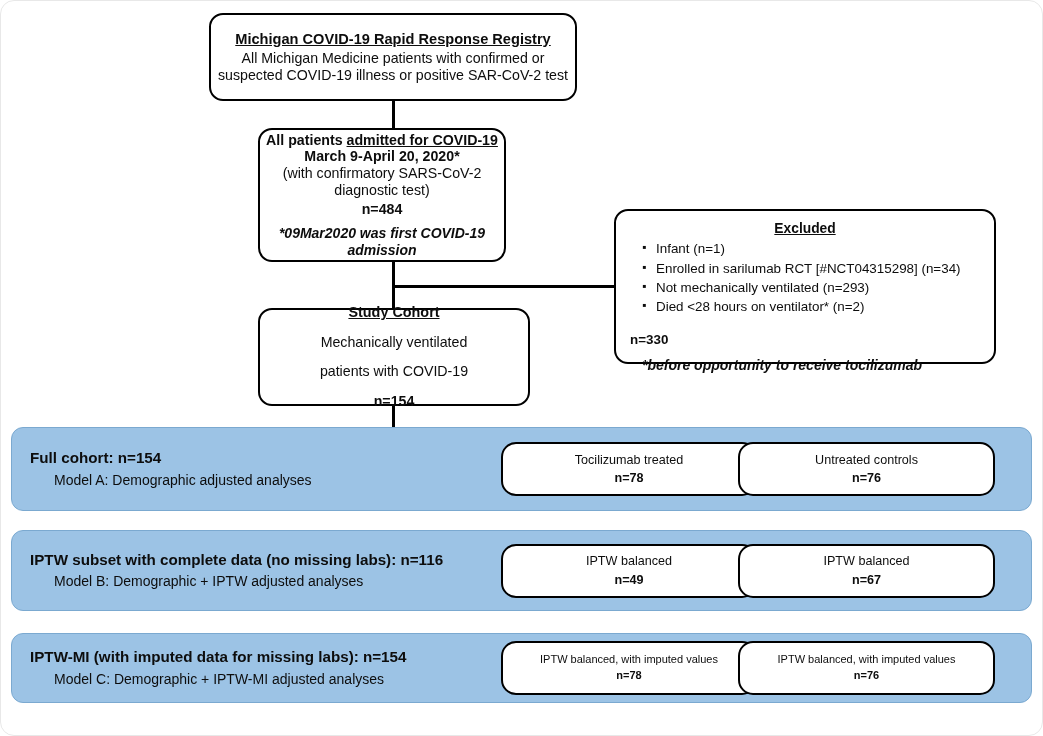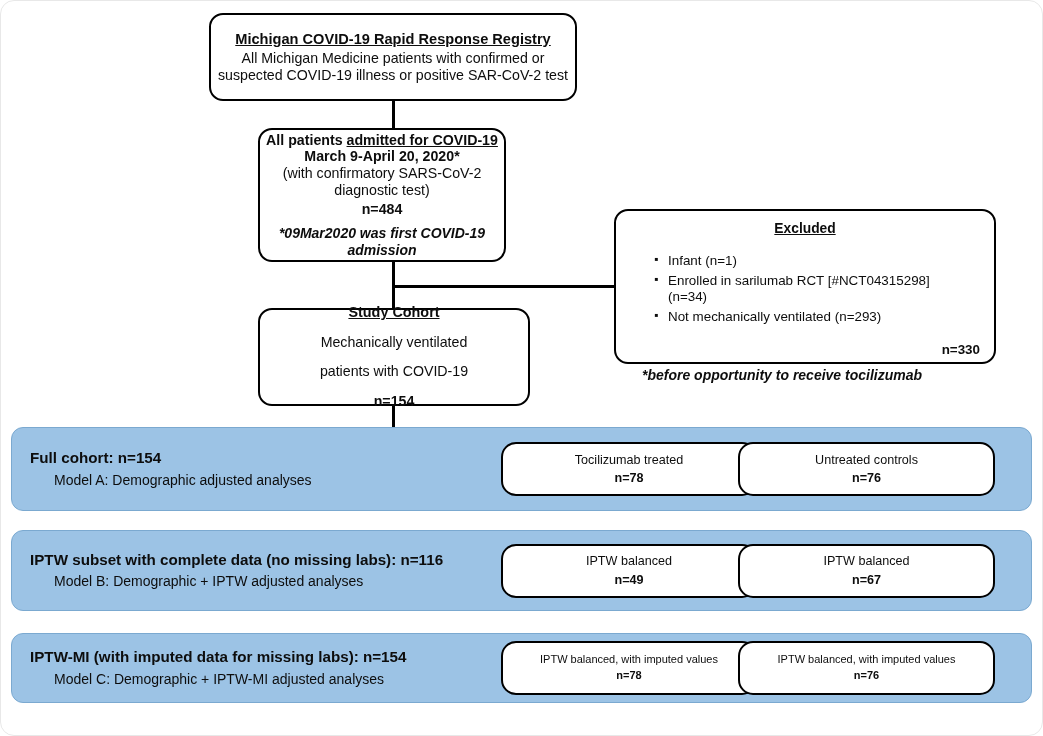--- a/index.html
+++ b/index.html
@@ -74,40 +74,40 @@
   }
   #box-excluded .ex-title {
     text-align: center;
     font-weight: bold;
     text-decoration: underline;
     font-size: 13.8px;
     margin-bottom: 4px;
   }
   #box-excluded ul {
     list-style: none;
-    margin: 12px;
+    margin: 0;
     padding: 0 0 0 12px;
   }
   #box-excluded li {
     position: relative;
     padding-left: 14px;
     margin-bottom: 2.5px;
     line-height: 1.25;
   }
   #box-excluded li:before {
     content: "\25AA";
     position: absolute;
     left: 0;
     top: -1px;
     font-size: 12px;
   }
   #box-excluded .ex-n {
-    text-align: right;
-    font-weight: bold;
-    margin-top: 2px;
+    text-align: left;
+    font-weight: bold;
+    margin-top: 14px;
   }
   #box-excluded .ital {
     text-align: left;
     padding-left: 12px;
     margin-top: 9px;
   }
 
   #box-cohort {
     left: 257px; top: 307px; width: 272px; height: 98px;
     font-size: 14.2px;
@@ -217,20 +217,21 @@
     <div class="nline">n=484</div>
     <div class="ital">*09Mar2020 was first COVID-19 admission</div>
   </div>
 
   <div class="fbox" id="box-excluded">
     <div class="ex-title">Excluded</div>
     <ul>
       <li>Infant (n=1)</li>
       <li>Enrolled in sarilumab RCT [#NCT04315298] (n=34)</li>
       <li>Not mechanically ventilated (n=293)</li>
+      <li>Died &lt;28 hours on ventilator* (n=2)</li>
     </ul>
     <div class="ex-n">n=330</div>
     <div class="ital">*before opportunity to receive tocilizumab</div>
   </div>
 
   <div class="fbox" id="box-cohort">
     <div class="ttl">Study Cohort</div>
     <div>Mechanically ventilated</div>
     <div>patients with COVID-19</div>
     <div class="nline">n=154</div>

